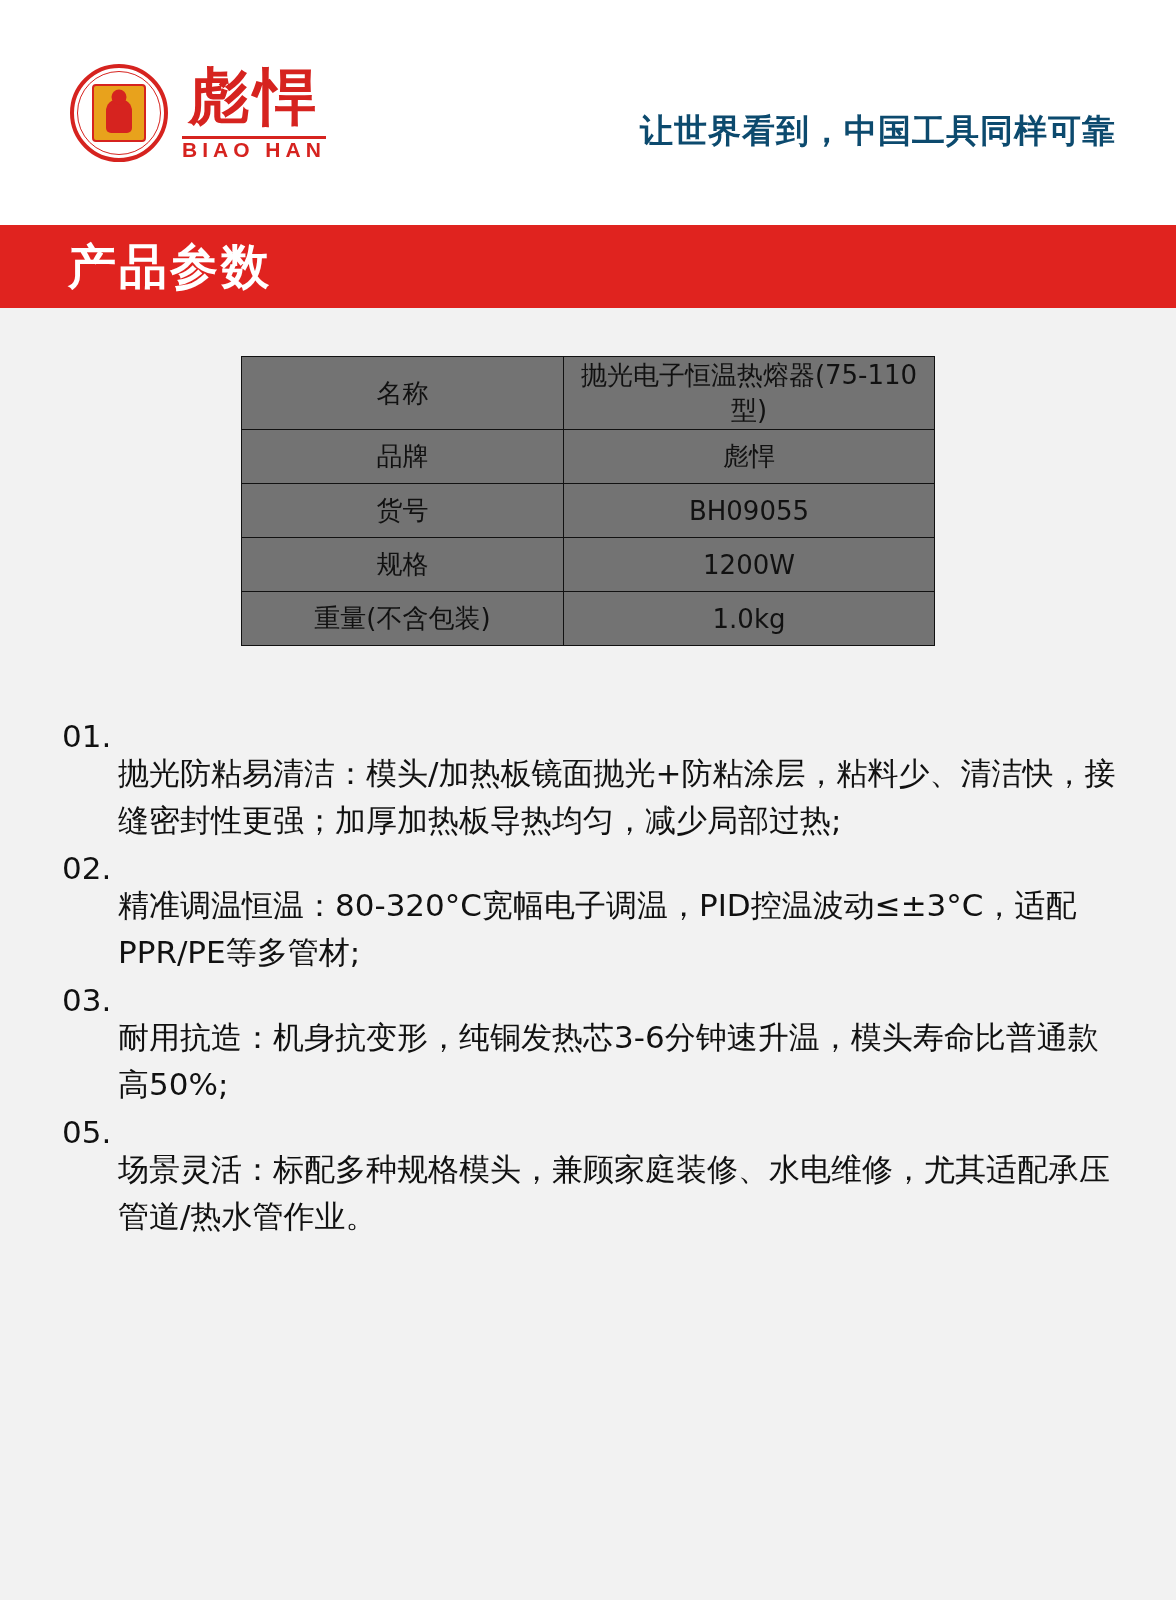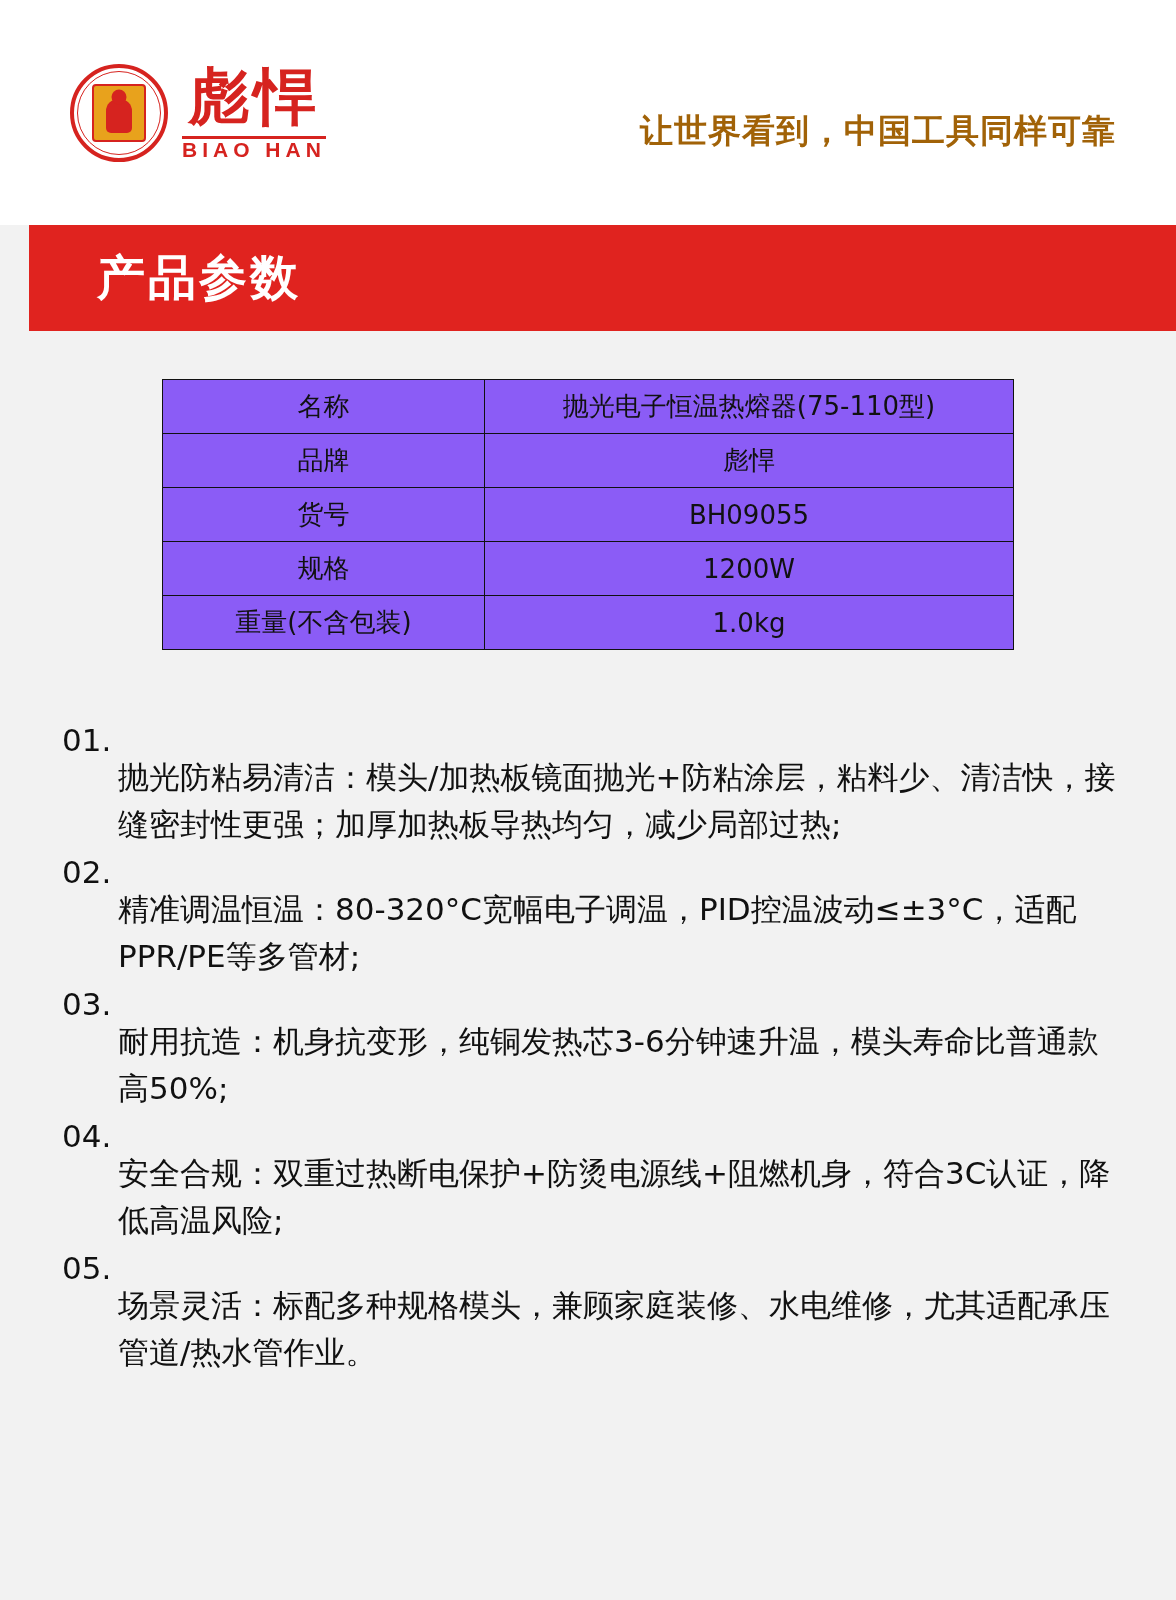--- a/index.html
+++ b/index.html
@@ -105,54 +105,53 @@
     letter-spacing: 5px;
     margin-top: 8px;
     border-top: 3px solid #d6231f;
     width: 100%;
     text-align: center;
   }
   .slogan {
     margin-left: auto;
     font-size: 33px;
     font-weight: 700;
-    color: #a16207;
+    color: #0c4a6e;
     letter-spacing: 1px;
     white-space: nowrap;
     padding-top: 38px;
   }
 
   
   .banner {
     background: #e0231f;
-    height: 106px;
+    height: 83px;
     display: flex;
     align-items: center;
     padding-left: 68px;
-    margin-left: 29px;
   }
   .banner-title {
     color: #ffffff;
     font-size: 48px;
     font-weight: 700;
     letter-spacing: 3px;
     font-family: "DejaVu Sans", "Liberation Sans", sans-serif;
   }
 
   
   .spec-wrap {
     background: #f2f2f2;
     padding: 48px 0 50px 0;
     display: flex;
     justify-content: center;
   }
   table.spec {
-    width: 852px;
+    width: 694px;
     border-collapse: collapse;
-    background: #8b5cf6;
+    background: #737373;
     table-layout: fixed;
   }
   table.spec td {
     border: 1.5px solid #111111;
     height: 54px;
     text-align: center;
     font-size: 26px;
     color: #111111;
     font-family: "DejaVu Sans", "Liberation Sans", sans-serif;
   }
@@ -245,22 +244,18 @@
     </div>
     <div class="feature-item">
       <span class="feature-num">02.</span>
       <span class="feature-text">精准调温恒温：80-320°C宽幅电子调温，PID控温波动≤±3°C，适配PPR/PE等多管材;</span>
     </div>
     <div class="feature-item">
       <span class="feature-num">03.</span>
       <span class="feature-text">耐用抗造：机身抗变形，纯铜发热芯3-6分钟速升温，模头寿命比普通款高50%;</span>
     </div>
     <div class="feature-item">
-      <span class="feature-num">04.</span>
-      <span class="feature-text">安全合规：双重过热断电保护+防烫电源线+阻燃机身，符合3C认证，降低高温风险;</span>
-    </div>
-    <div class="feature-item">
       <span class="feature-num">05.</span>
       <span class="feature-text">场景灵活：标配多种规格模头，兼顾家庭装修、水电维修，尤其适配承压管道/热水管作业。</span>
     </div>
   </div>
 
 </div>
 
 </body></html>

